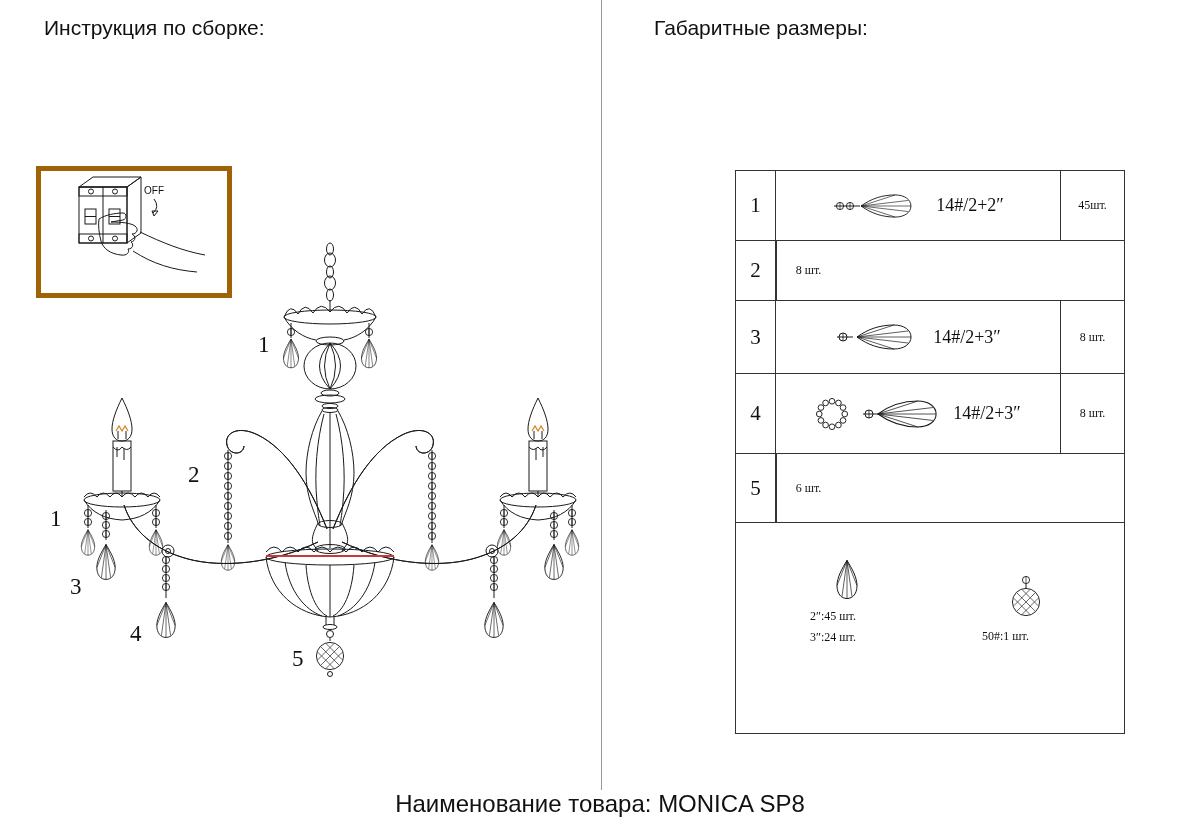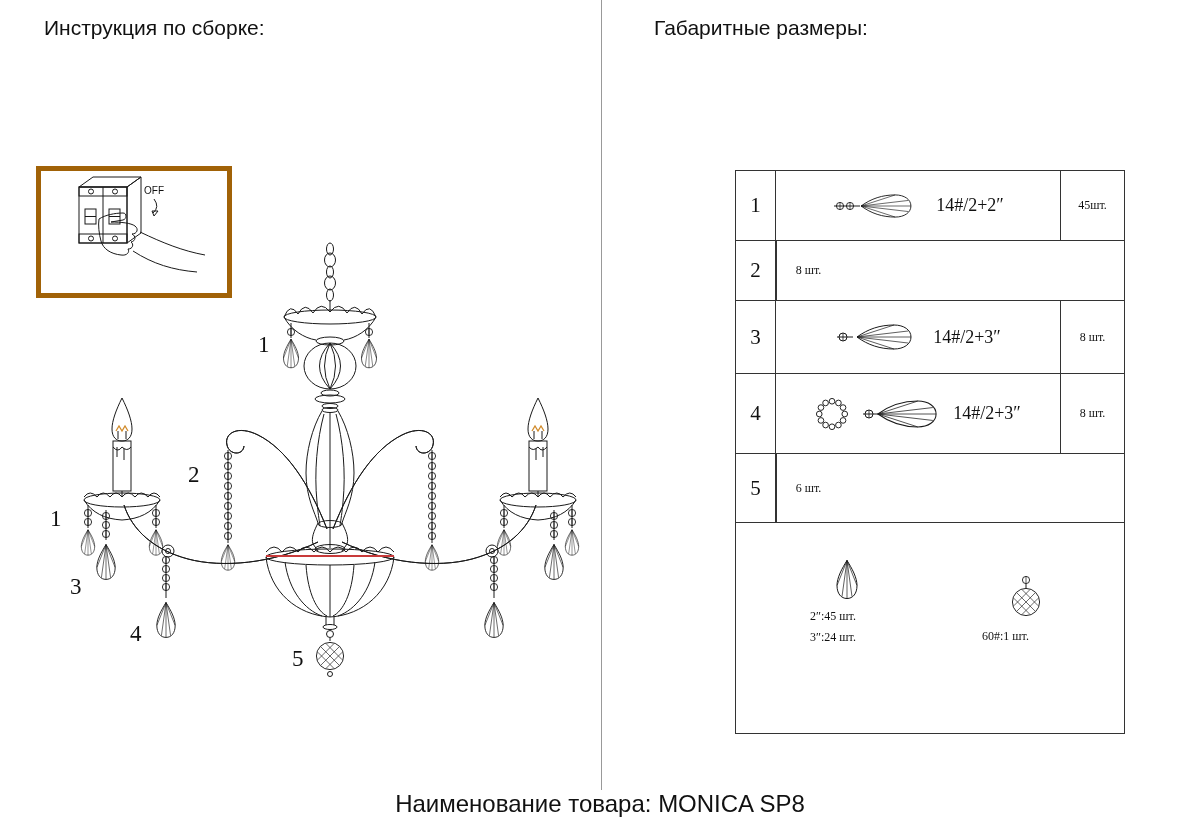--- a/index.html
+++ b/index.html
@@ -336,18 +336,18 @@
       <svg class="sum-drop" width="30" height="50" viewBox="0 0 30 50">
         <use href="#sym-drop-v" x="3" y="1" width="24" height="47"></use>
       </svg>
       <svg class="sum-ball" width="36" height="44" viewBox="0 0 36 44">
         <use href="#sym-bead" x="13.5" y="0.5" width="9" height="9"></use>
         <line x1="18" y1="9" x2="18" y2="13" stroke="#1a1a1a"></line>
         <use href="#sym-ball" x="3" y="12" width="30" height="30"></use>
       </svg>
       <span class="sum-text st-1">2″:45 шт.</span>
       <span class="sum-text st-2">3″:24 шт.</span>
-      <span class="sum-text st-3">60#:1 шт.</span>
+      <span class="sum-text st-3">50#:1 шт.</span>
     </div>
   </div>
 
   <div class="footer">Наименование товара: MONICA SP8</div>
 </div>
 
 </body></html>

